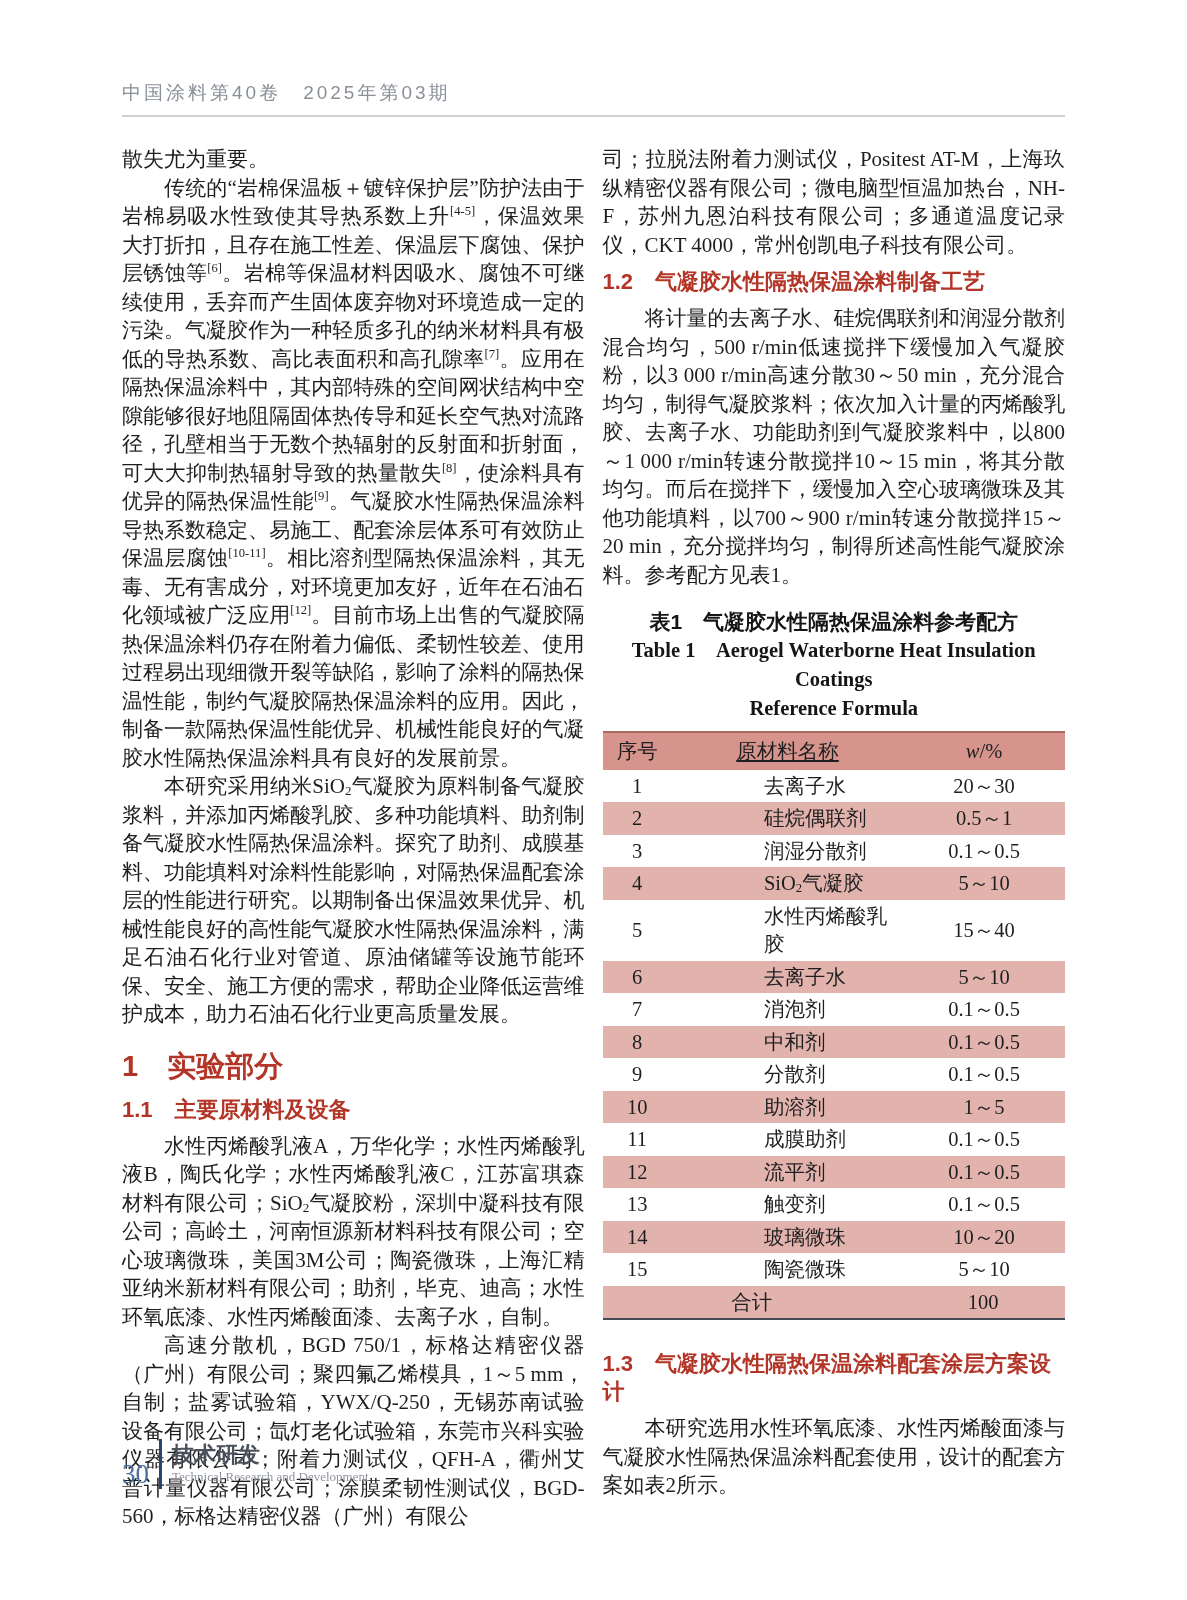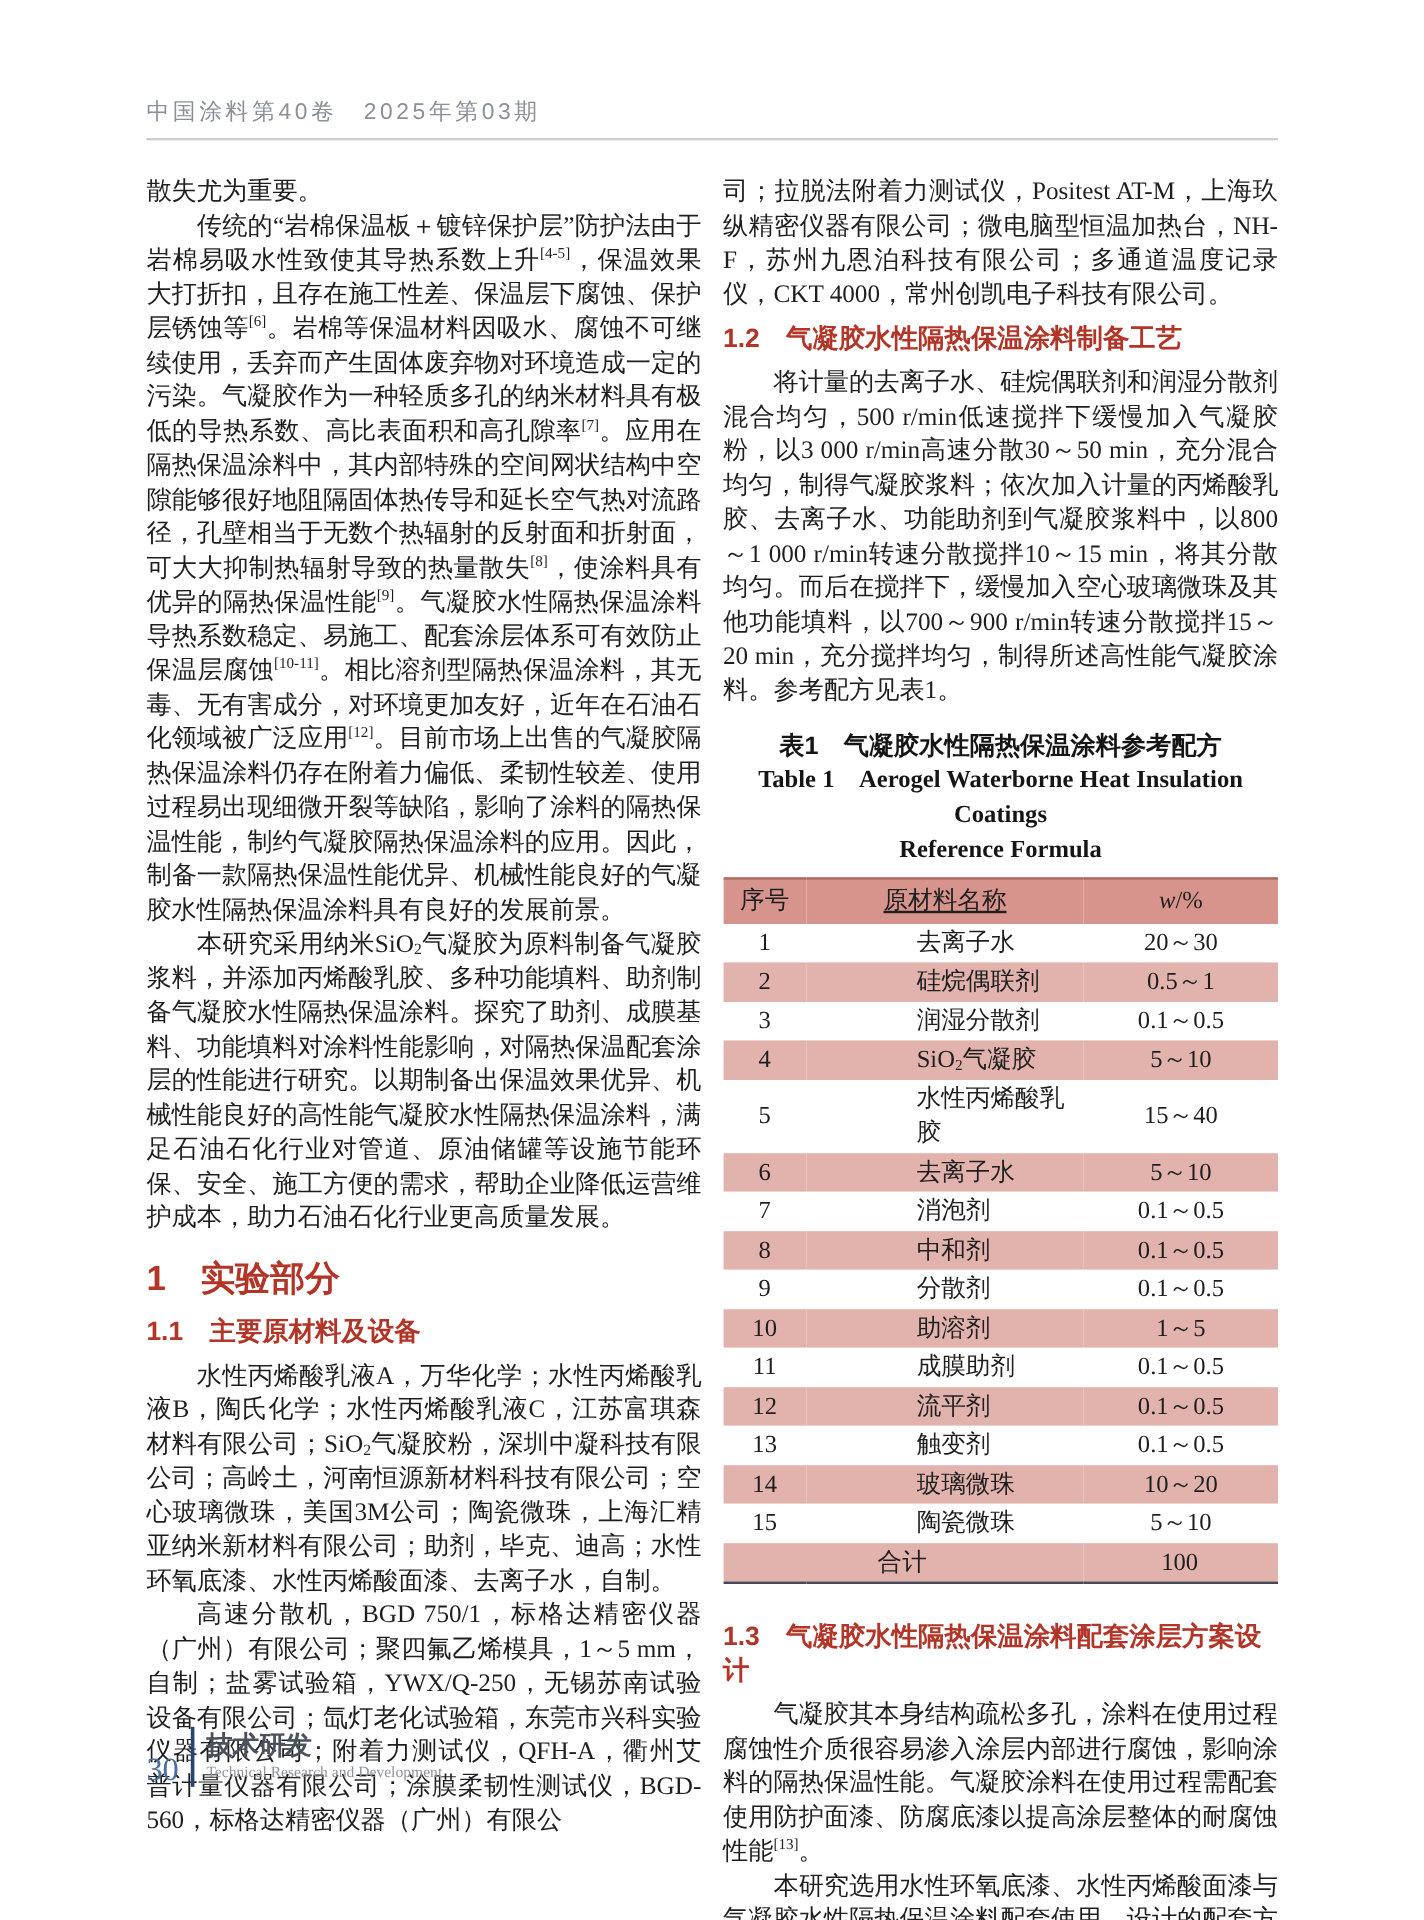--- a/index.html
+++ b/index.html
@@ -196,21 +196,20 @@
           </tbody>
         <tbody>
           <tr class="total-row">
             <td colspan="2">合计</td>
             <td>100</td>
           </tr>
         </tbody>
       </table>
 
       <h3 class="subsec">1.3　气凝胶水性隔热保温涂料配套涂层方案设计</h3>
-      <p>气凝胶其本身结构疏松多孔，涂料在使用过程腐蚀性介质很容易渗入涂层内部进行腐蚀，影响涂料的隔热保温性能。气凝胶涂料在使用过程需配套使用防护面漆、防腐底漆以提高涂层整体的耐腐蚀性能<sup>[13]</sup>。</p>
       <p>本研究选用水性环氧底漆、水性丙烯酸面漆与气凝胶水性隔热保温涂料配套使用，设计的配套方案如表2所示。</p>
 
     </div>
 
   </main>
 
 </div>
 
 <footer class="page-footer">
   <span class="page-num">30</span>

